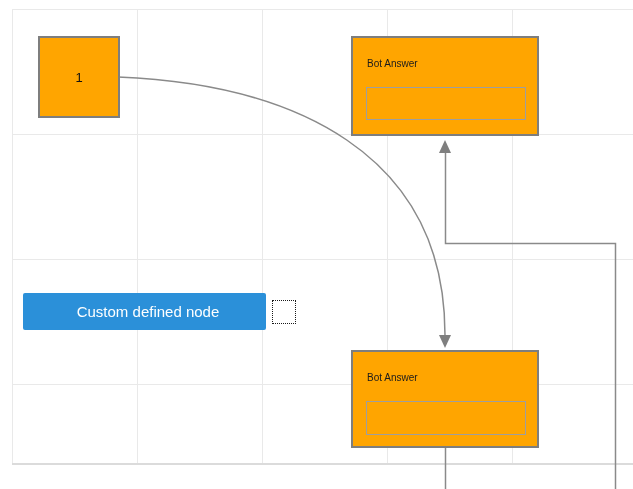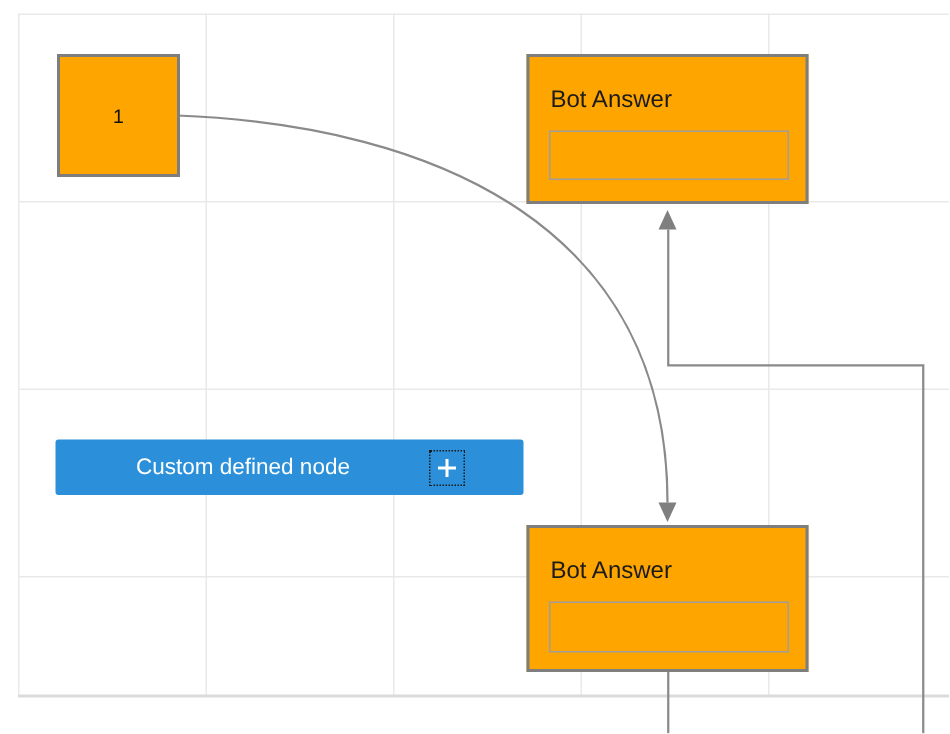--- a/index.html
+++ b/index.html
@@ -33,34 +33,34 @@
     font-size: 13px; color: #111111;
   }
   .node-bot {
     width: 188px; height: 100px;
   }
   .node-bot-top { left: 351px; top: 36px; }
   .node-bot-bottom { left: 351px; top: 350px; height: 98px; }
   .node-bot .bot-title {
     position: absolute;
     left: 14px; top: 20px;
-    font-size: 16px;
+    font-size: 10px;
     color: #1b1b1b;
   }
   .answer-box {
     position: absolute;
     left: 13px; top: 49px;
     width: 158px; height: 31px;
     border: 1px solid #9E9E9E;
     background: transparent;
   }
   .node-bot-bottom .answer-box { height: 32px; }
   .node-custom {
-    left: 37px; top: 293px;
-    width: 312px; height: 37px;
+    left: 23px; top: 293px;
+    width: 243px; height: 37px;
     background: #2B90D9;
     border-radius: 2px;
   }
   .custom-label {
     position: absolute;
     left: 0; top: 0;
     width: 250px; height: 37px;
     line-height: 37px;
     text-align: center;
     color: #ffffff;

